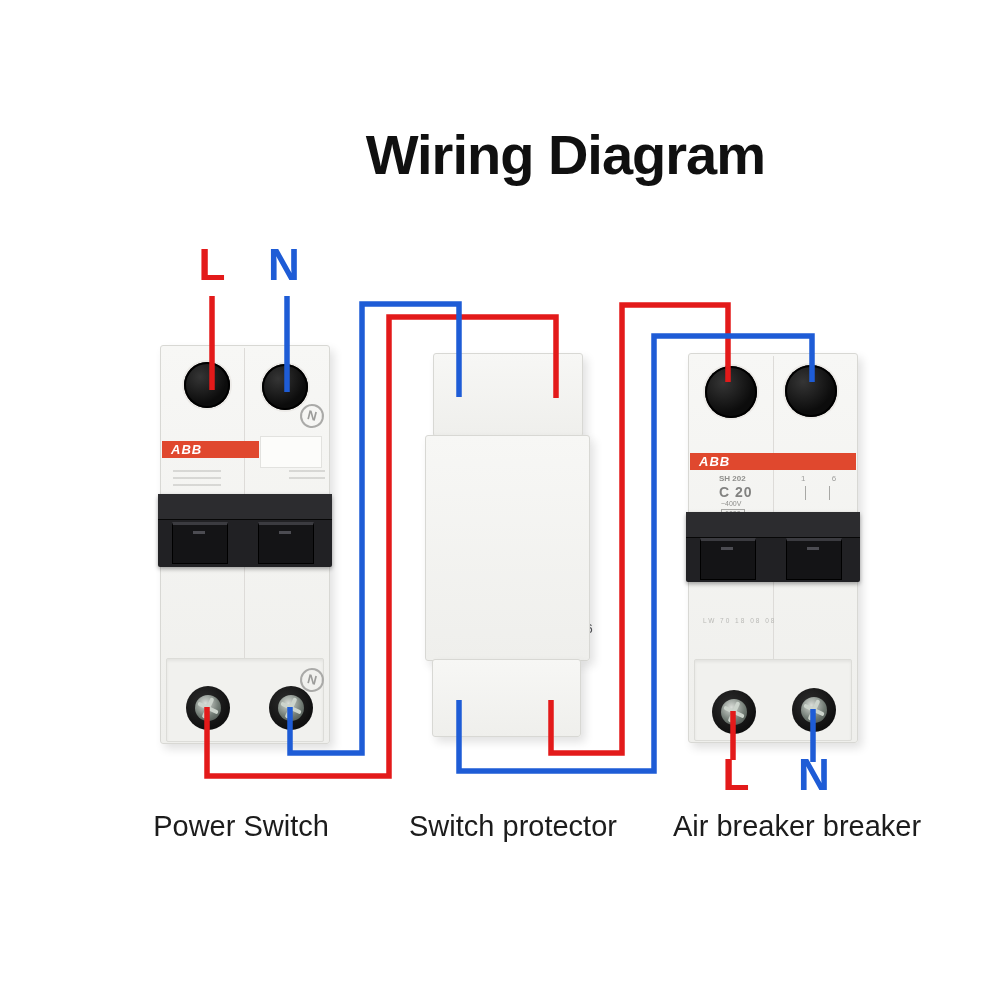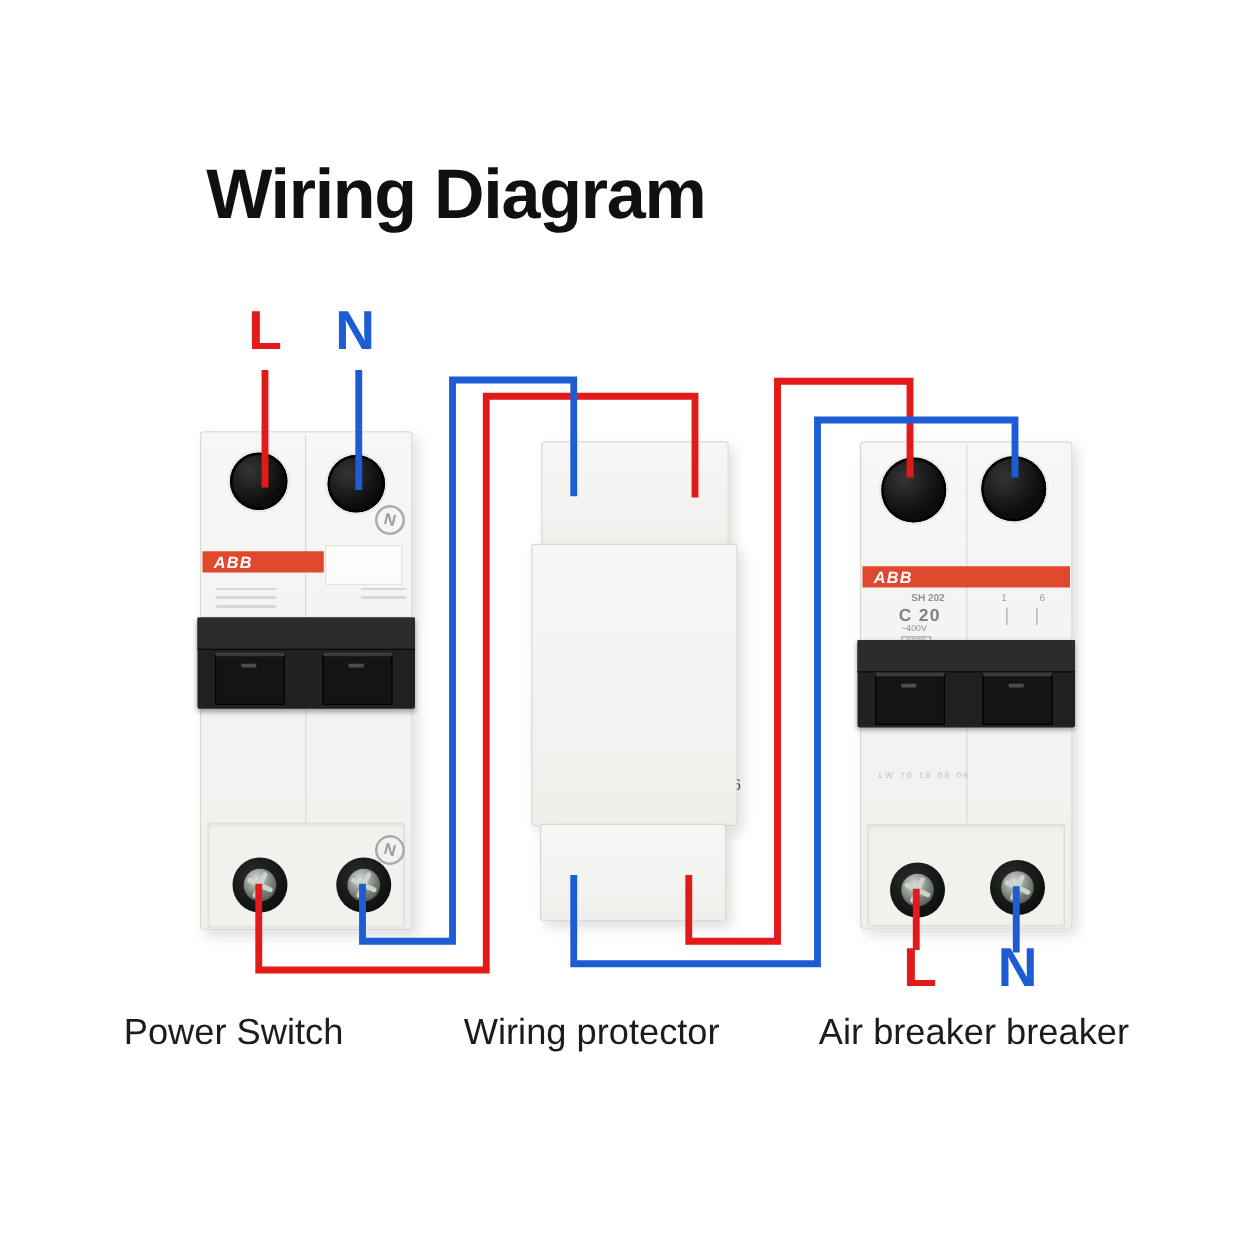--- a/index.html
+++ b/index.html
@@ -1,21 +1,21 @@
 <!DOCTYPE html>
 <html style="--wire-live: #e31a1a; --wire-neutral: #1e5cd6; --band: #e0482e; --panel: #3d4354; --seg-red: #ff2b1c; --seg-green: #44e23a; --btn-blue: #2491d9; --btn-teal: #3fc0b8; --brand-red: #e32525;"><head>
 <meta charset="utf-8">
 <style>
   html,body{margin:0;padding:0;}
   body{width:1000px;height:1000px;position:relative;background:#ffffff;
        font-family:"Liberation Sans",sans-serif;overflow:hidden;}
   .abs{position:absolute;}
 
   
-  .page-title{left:165px;top:122px;width:600px;text-align:left;
+  .page-title{left:165px;top:122px;width:600px;text-align:right;
     font-size:56px;font-weight:bold;color:#101010;letter-spacing:-1px;}
   .wire-letter{font-weight:bold;text-align:center;}
   .wl-top{font-size:44px;top:240px;width:36px;}
   .wl-bot{font-size:44px;top:750px;width:36px;}
   .live-col{color:var(--wire-live);}
   .neutral-col{color:var(--wire-neutral);}
 
   
   .device{background:linear-gradient(#f7f7f5,#efefec);border:1px solid #d8d8d4;
     border-radius:3px;box-shadow:4px 5px 10px rgba(0,0,0,.12);z-index:1;}
@@ -75,28 +75,28 @@
   .btn span{display:block;line-height:28px;}
   .btn-set span{font-size:11px;font-weight:bold;color:var(--btn-blue);}
   .btn-arrow span{font-size:15px;color:var(--btn-teal);}
   .brandrow{position:absolute;white-space:nowrap;}
   .brand-sino{font-size:15px;font-weight:bold;color:var(--brand-red);letter-spacing:.5px;}
   .brand-reg{font-size:8px;font-weight:bold;color:#55565a;vertical-align:6px;}
   .brand-model{font-size:13px;color:#54555a;margin-left:5px;}
 
   
   .ab-line{position:absolute;color:#8f8f8c;white-space:nowrap;}
-  .ab-model{font-size:8px;font-weight:bold;margin-left:10px;}
+  .ab-model{font-size:8px;font-weight:bold;}
   .ab-rating{font-size:14px;font-weight:bold;letter-spacing:1px;color:#828280;}
   .ab-volt{font-size:7px;}
   .ab-cap{font-size:7px;border:1px solid #a8a8a5;padding:0 3px;}
   .ab-poles{font-size:8px;color:#a0a09e;letter-spacing:12px;}
   .ab-code{font-size:6.5px;color:#b9b9b6;letter-spacing:2px;filter:blur(.4px);}
 
-  .caption{position:absolute;top:810px;width:284px;
+  .caption{position:absolute;top:810px;width:284px;text-align:center;
     font-size:29px;color:#1c1c1c;}
 
   svg.wires{position:absolute;left:0;top:0;z-index:2;pointer-events:none;}
   svg.wires polyline{fill:none;stroke-width:5.5px;stroke-linejoin:miter;}
   .w-live{stroke:var(--wire-live);}
   .w-neutral{stroke:var(--wire-neutral);}
   .zl{z-index:3;}
 </style>
 </head>
 <body>
@@ -236,14 +236,14 @@
   <polyline class="w-neutral" points="287,296 287,392"></polyline>
   <polyline class="w-neutral" points="290,707 290,753 362,753 362,304 459,304 459,397"></polyline>
   <polyline class="w-neutral" points="459,700 459,771 654,771 654,336 812,336 812,382"></polyline>
   <polyline class="w-neutral" points="813,709 813,762"></polyline>
 </svg>
 
 <div class="abs wire-letter wl-bot live-col zl" style="left:718px;">L</div>
 <div class="abs wire-letter wl-bot neutral-col zl" style="left:796px;">N</div>
 
 <div class="caption" style="left:99px;">Power Switch</div>
-<div class="caption" style="left:371px;">Wiring protector</div>
+<div class="caption" style="left:371px;">Switch protector</div>
 <div class="caption" style="left:655px;">Air breaker breaker</div>
 
 </body></html>

